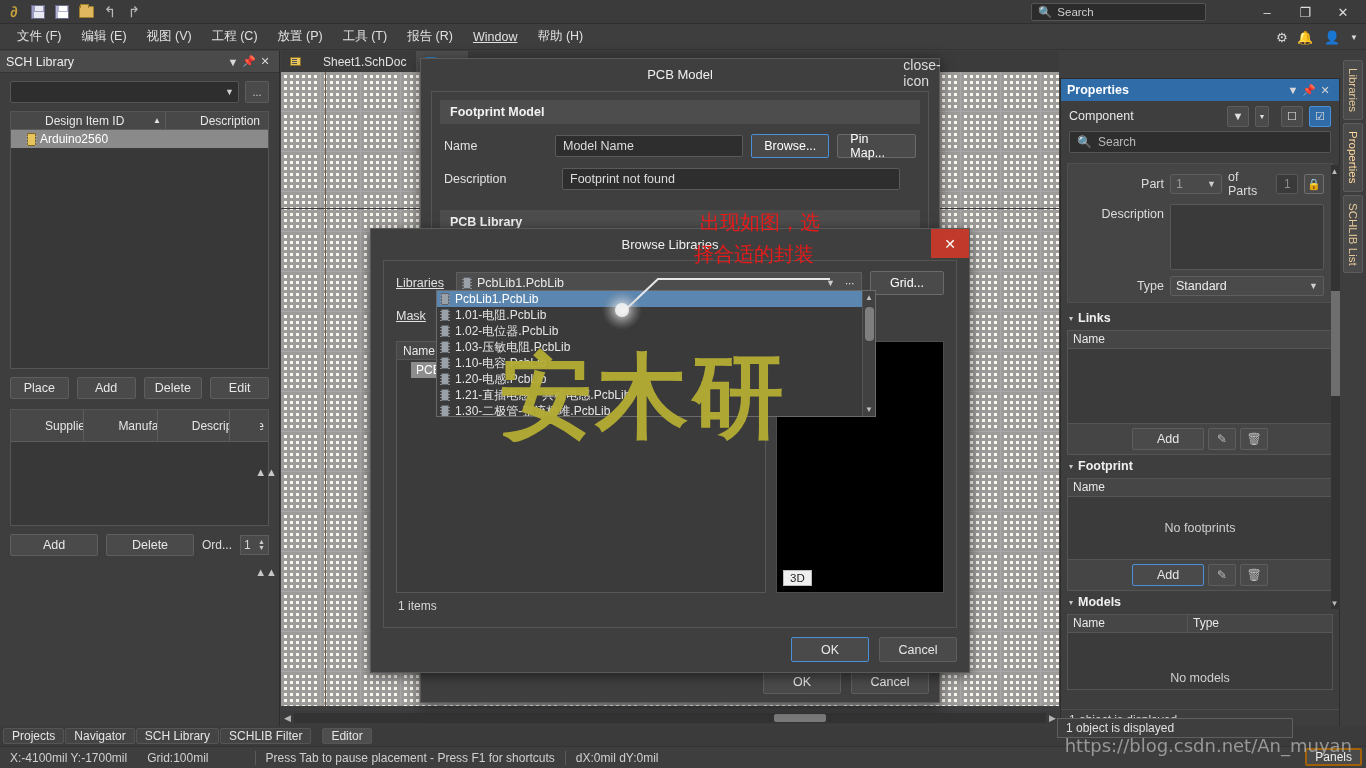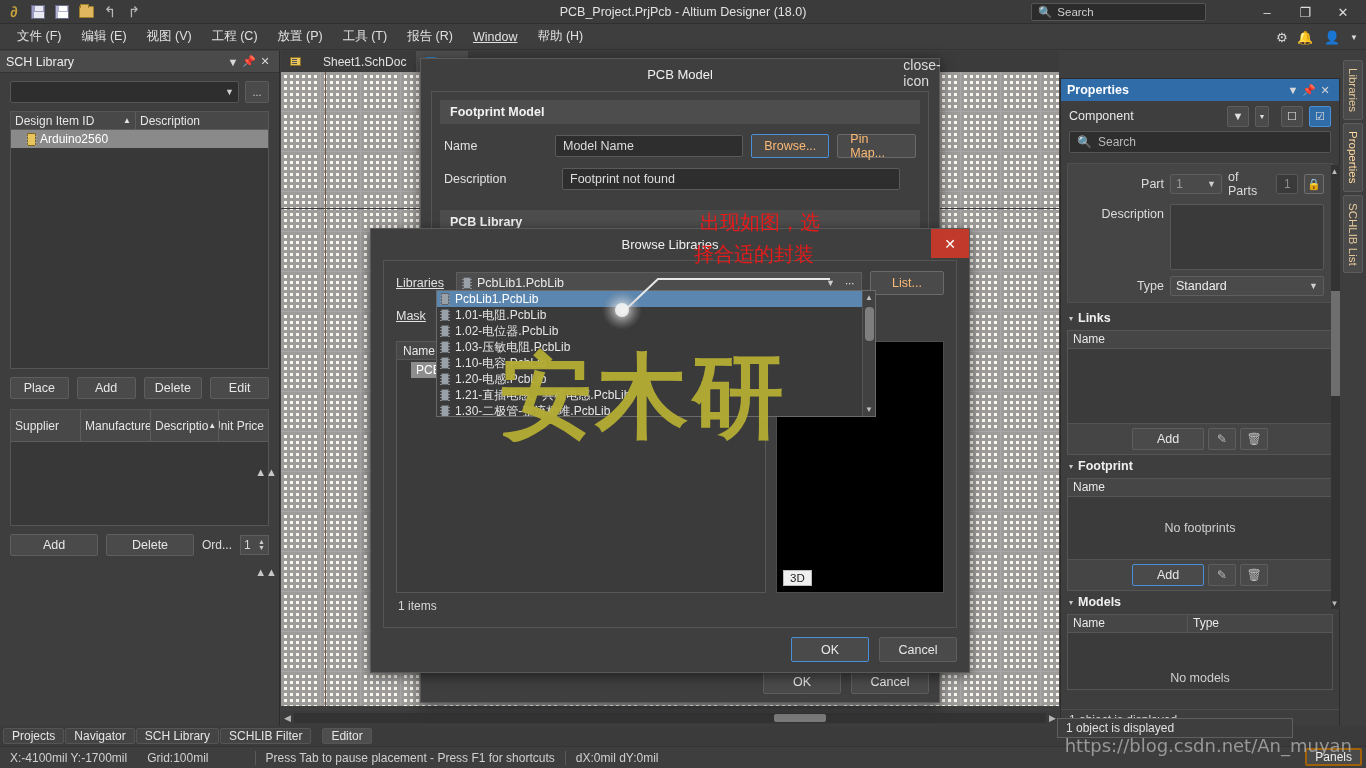--- a/index.html
+++ b/index.html
@@ -76,21 +76,21 @@
   .caret{ color:#cfcfcf; font-size:9px; }
   .dots-btn{
     width:24px;height:22px;background:#4a4a4a;border:1px solid #5d5d5d;border-radius:2px;
     display:flex;align-items:center;justify-content:center;color:#ccc;font-size:11px;
   }
   .grid-table{
     margin-top:8px; background:#383838; border:1px solid #555;
   }
   .gt-head{ display:flex; height:18px; background:#484848; border-bottom:1px solid #5c5c5c; }
   .gt-col{ padding:1px 4px; font-size:12px; color:#e6e6e6; border-right:1px solid #5c5c5c;
-           display:flex; align-items:center; overflow:hidden; white-space:nowrap; }
+           display:flex; align-items:center; overflow:hidden; white-space:nowrap;margin-left:30px; }
   .gt-row{ display:flex; height:18px; align-items:center; }
   .gt-row.sel{ background:#8a8a8a; color:#fff; }
   .chip-ic{
     width:9px;height:13px;background:#e8c45c;border:1px solid #7a6420;margin:0 4px 0 16px;
     position:relative; flex:none; border-radius:1px;
   }
   .chip-ic:before{content:"";position:absolute;left:-2px;top:2px;width:2px;height:1px;
      box-shadow:0 3px 0 #999,0 6px 0 #999,0 9px 0 #999;background:#999;}
   .chip-ic:after{content:"";position:absolute;right:-2px;top:2px;width:2px;height:1px;
      box-shadow:0 3px 0 #999,0 6px 0 #999,0 9px 0 #999;background:#999;}
@@ -246,21 +246,21 @@
             border:1px solid #545454; background:#3f3f3f; }
   .grp-hdr{ height:24px; background:#4d4d4d; display:flex; align-items:center;
             padding:0 10px; font-size:12.5px; font-weight:bold; color:#f2f2f2;
             margin:8px 8px 0 8px; }
   .pm-row{ display:flex; align-items:center; gap:8px; margin:10px 12px 0 12px; }
   .pm-lbl{ width:110px; font-size:12.5px; color:#e2e2e2; }
   .pm-in{ height:22px; background:#2e2e2e; border:1px solid #5a5a5a; border-radius:2px;
           display:flex; align-items:center; padding:0 7px; font-size:12.5px; color:#dcdcdc; }
   .pm-btn{ height:24px; padding:0 12px; background:#4a4a4a; border:1px solid #6a6a6a;
            border-radius:2px; display:flex; align-items:center; justify-content:center;
-           font-size:12.5px; color:#fdba74; }
+           font-size:12.5px; color:#ffffff; }
   .pm-btn.focus{ border-color:#4a90d9; }
   .dlg-foot{ position:absolute; right:10px; bottom:8px; display:flex; gap:10px; }
   .dlg-foot .btn{ width:78px; height:24px; }
 
   
   #browse-lib{ left:370px; top:228px; width:600px; height:445px; background:#3f3f3f; }
   #browse-lib .dlg-title{ background:#3f3f3f; }
   .bl-x{ position:absolute; right:0; top:0; width:38px; height:29px; background:#c0392b;
          display:flex; align-items:center; justify-content:center; color:#fff; font-size:14px; }
   .bl-body{ position:absolute; left:12px; right:12px; top:31px; bottom:44px;
@@ -348,21 +348,20 @@
       <div class="tb-ic">
           <span class="folder"></span>
         </div>
       <div class="tb-ic">
           <span class="arrow-u">↰</span>
         </div>
       <div class="tb-ic">
           <span class="arrow-u">↱</span>
         </div>
     </div>
-    <div class="title-text">PCB_Project.PrjPcb - Altium Designer (18.0)</div>
     <div class="tb-search">
       <span>🔍</span>
       <span>Search</span>
     </div>
     <div class="win-btns">
       <div class="win-btn">–</div>
       <div class="win-btn">❐</div>
       <div class="win-btn close">✕</div>
     </div>
   </div>
@@ -611,21 +610,21 @@
     </div>
     <div class="bl-body">
       <div class="bl-row">
         <span class="bl-lbl"><u>Libraries</u></span>
         <div class="bl-combo">
           <span class="dd-ic"></span>
           <span style="flex:1">PcbLib1.PcbLib</span>
           <span class="caret">▼</span>
           <span style="font-size:10px;margin-left:4px">⋯</span>
         </div>
-        <div class="pm-btn bl-find">List...</div>
+        <div class="pm-btn bl-find">Grid...</div>
       </div>
       <div class="bl-row">
         <span class="bl-lbl"><u>Mask</u></span>
         <div class="pm-in" style="flex:1;margin-right:80px"></div>
       </div>
 
       <div class="bl-list">
         <div class="bl-list-hdr">Name</div>
         <div class="bl-list-item">PCBC...</div>
       </div>

